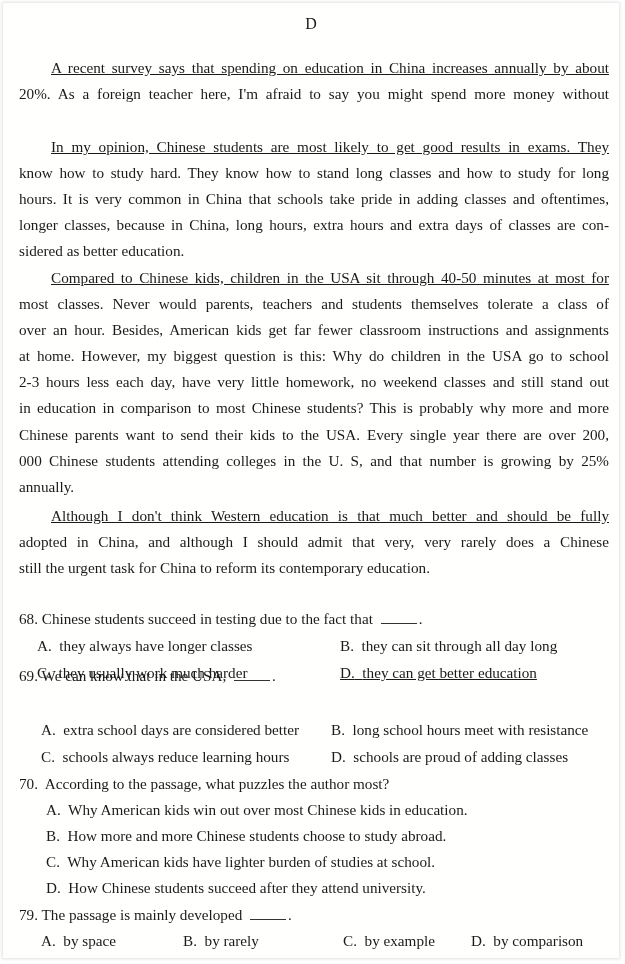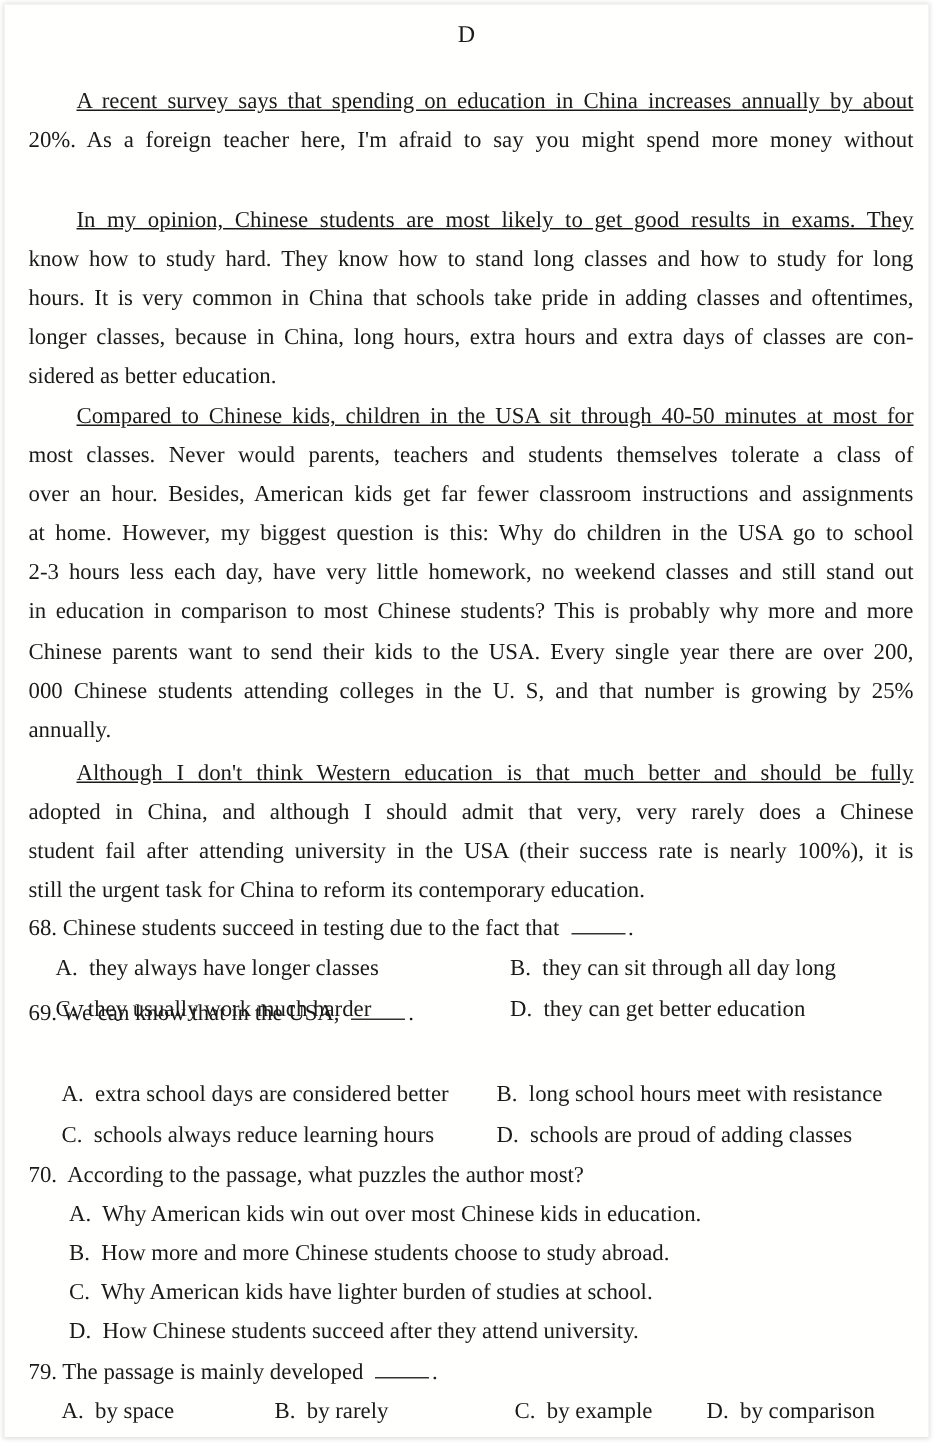--- a/index.html
+++ b/index.html
@@ -55,42 +55,41 @@
     <span class="line">2-3 hours less each day, have very little homework, no weekend classes and still stand out</span>
     <span class="line">in education in comparison to most Chinese students? This is probably why more and more</span>
     <span class="line">Chinese parents want to send their kids to the USA. Every single year there are over 200,</span>
     <span class="line">000 Chinese students attending colleges in the U. S, and that number is growing by 25%</span>
     <span class="line last">annually.</span>
   </div>
 
   <div class="para" style="top:500px;">
     <span class="line first">Although I don't think Western education is that much better and should be fully</span>
     <span class="line">adopted in China, and although I should admit that very, very rarely does a Chinese</span>
-    <span class="line">student fail after attending university in the USA (their success rate is nearly 100%), it is</span>
     <span class="line last">still the urgent task for China to reform its contemporary education.</span>
   </div>
 
   <div class="q" style="top:607px;">
     <span>68.</span>
     <span>Chinese students succeed in testing due to the fact that</span>
     <span class="blank"></span><span>.</span>
   </div>
   <div class="opt" style="left:34px; top:634px;">
     <span>A.</span>&nbsp;
     <span>they always have longer classes</span>
   </div>
   <div class="opt" style="left:337px; top:634px;">
     <span>B.</span>&nbsp;
     <span>they can sit through all day long</span>
   </div>
   <div class="opt" style="left:34px; top:661px;">
     <span>C.</span>&nbsp;
     <span>they usually work much harder</span>
   </div>
-  <div class="opt" style="left:337px; top:661px;">
+  <div class="opt" style="left:337px; top:661px;text-decoration:underline;">
     <span>D.</span>&nbsp;
     <span>they can get better education</span>
   </div>
 
   <div class="q" style="top:664px;">
     <span>69.</span>
     <span>We can know that in the USA,</span>
     <span class="blank"></span><span>.</span>
   </div>
   <div class="opt" style="left:38px; top:718px;">

